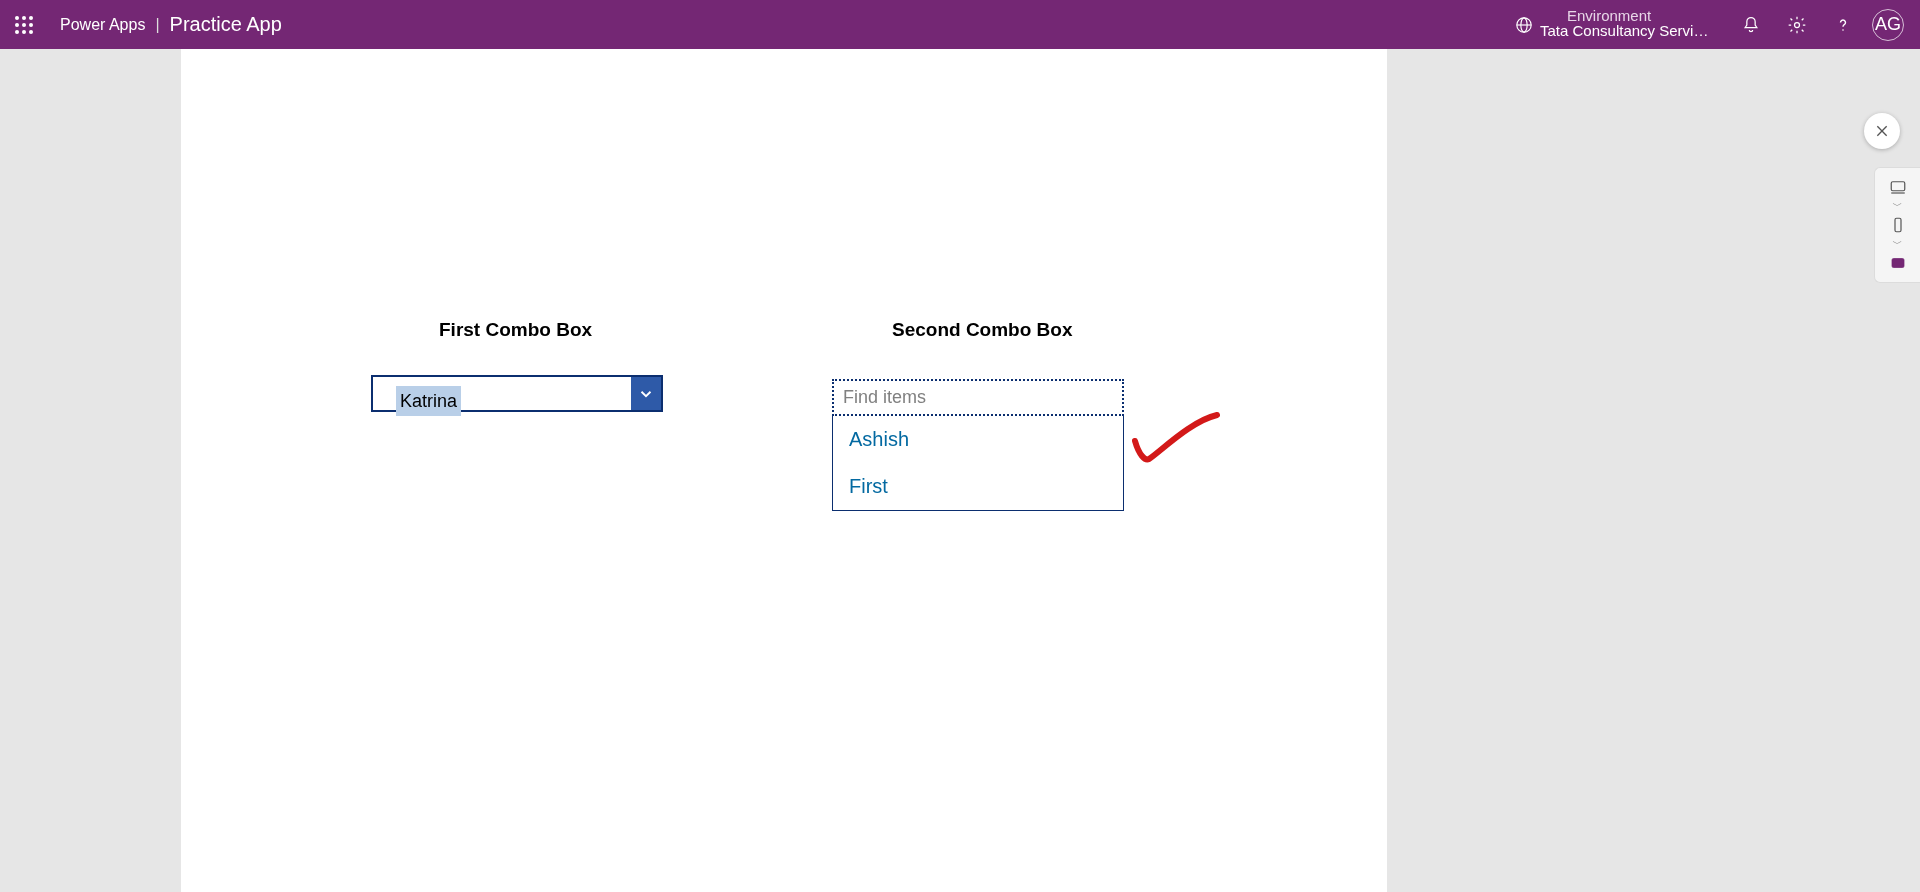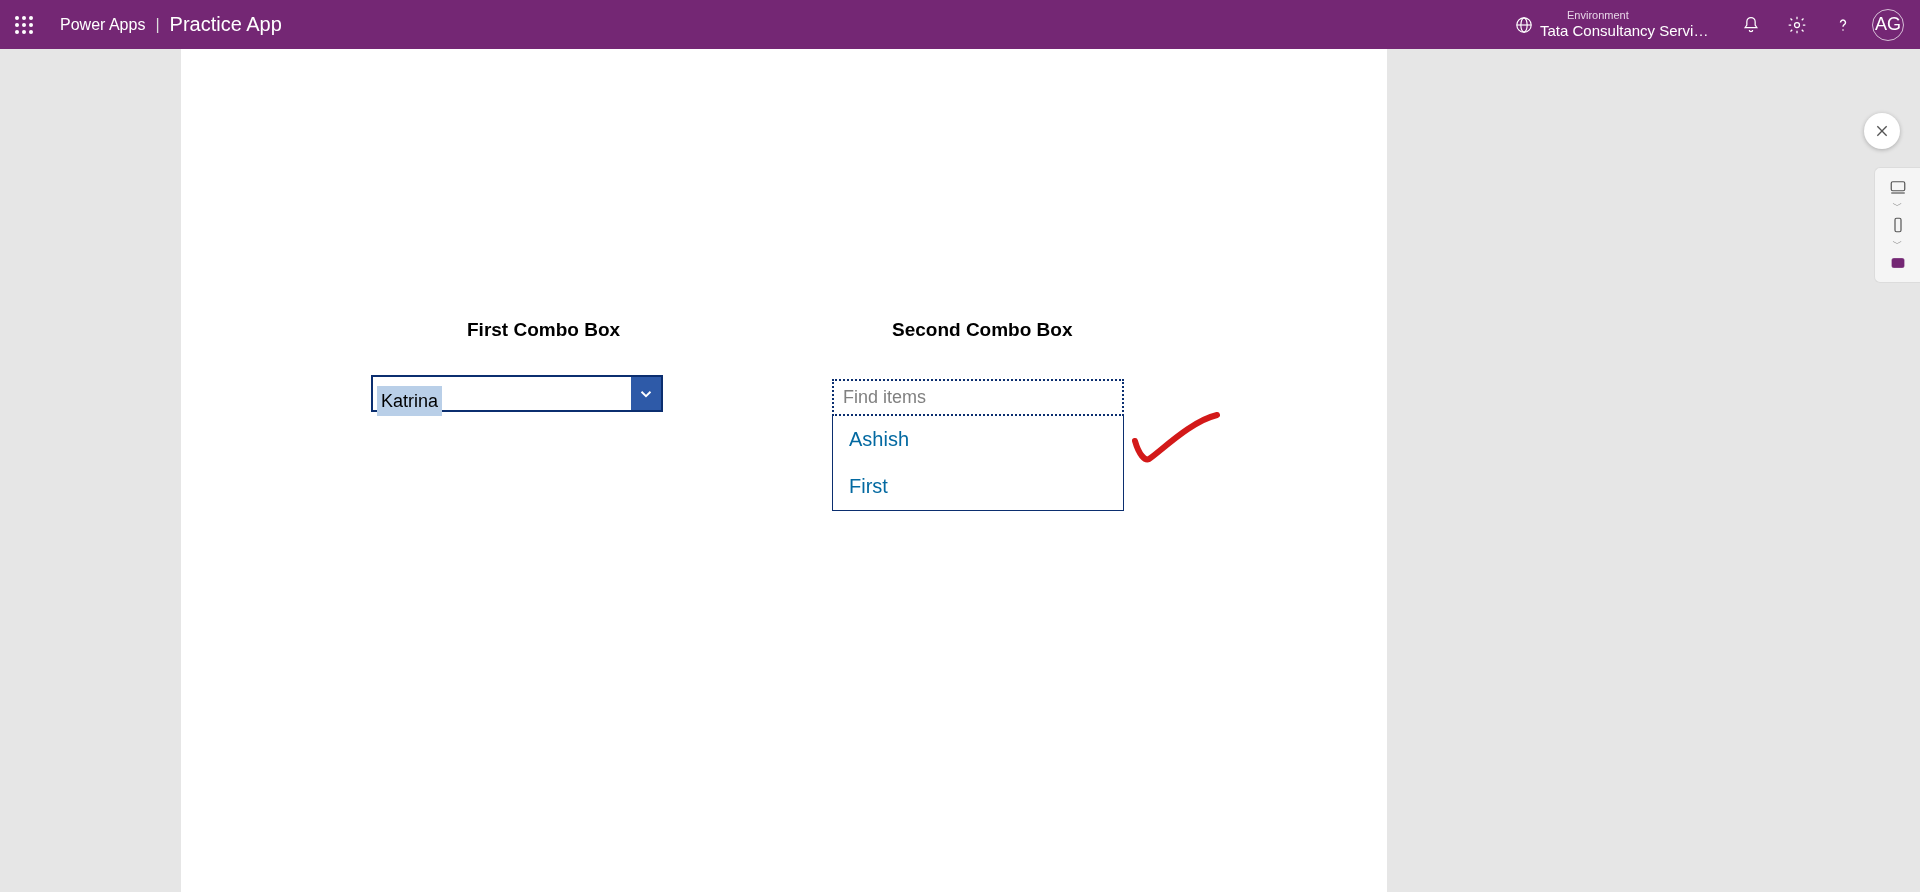--- a/index.html
+++ b/index.html
@@ -22,21 +22,21 @@
     cursor:pointer;
   }
   .waffle svg { width:18px; height:18px; }
   .brand { font-size:16px; font-weight:400; margin-left:12px; }
   .divider { margin:0 10px; font-size:16px; font-weight:400; color:#ddd; }
   .appname { font-size:20px; font-weight:400;text-align:center; }
 
   .right-cluster { position:absolute; right:8px; top:0; height:49px; display:flex; align-items:center; }
   .env-icon { width:32px; display:flex; align-items:center; justify-content:center; }
   .env-block { display:flex; flex-direction:column; justify-content:center; margin-right:18px; min-width:160px; max-width:170px;}
-  .env-label { font-size:11px; line-height:13px; color:#e8d6e8;padding-left:27px;}
+  .env-label { font-size:15px; line-height:13px; color:#e8d6e8;padding-left:27px;}
   .env-value { font-size:15px; line-height:18px; color:#fff; white-space:nowrap; overflow:hidden; text-overflow:ellipsis;}
   .icon-btn { width:46px; height:48px; display:flex; align-items:center; justify-content:center; cursor:pointer;}
   .icon-btn svg { width:20px; height:20px; stroke:#fff; fill:none;}
   .avatar { width:32px; height:32px; border:1px solid rgba(255,255,255,0.7); border-radius:50%; display:flex; align-items:center; justify-content:center; font-size:18px; color:#fff; margin-left:6px; margin-right:8px; cursor:pointer;}
 
   
   .stage { position:absolute; top:49px; left:0; right:0; bottom:0; background:#e6e6e6; }
   .canvas { position:absolute; left:181px; top:0; width:1206px; height:843px; background:#fff; }
 
   .close-btn { position:absolute; top:64px; right:20px; width:36px; height:36px; background:#fff; border-radius:50%; box-shadow:0 1px 4px rgba(0,0,0,0.25); display:flex; align-items:center; justify-content:center; cursor:pointer;}
@@ -44,25 +44,25 @@
 
   
   .device-rail { position:absolute; top:118px; right:0; width:46px; background:#f5f5f5; border:1px solid #dcdcdc; border-right:none; border-radius:6px 0 0 6px; padding:8px 0; display:flex; flex-direction:column; align-items:center; gap:4px;}
   .device-item { width:28px; height:22px; display:flex; align-items:center; justify-content:center; cursor:pointer;}
   .device-item svg { width:18px; height:18px; }
   .device-chevron { color:#888; font-size:10px; line-height:8px; }
   .device-item.selected svg rect, .device-item.selected svg path { fill:#742774; stroke:#742774; }
 
   
   .label { position:absolute; font-size:19px; font-weight:700; color:#000;}
-  .label.first  { left:286px; top:270px; }
+  .label.first  { left:258px; top:270px; }
   .label.second { left:711px; top:270px; }
 
   .combo1 { position:absolute; left:190px; top:326px; width:292px; height:37px; border:2px solid #0b2e6f; background:#fff; display:flex; align-items:center;}
-  .combo1 .sel-wrap { flex:1; padding:0 4px;margin-top:14px; }
+  .combo1 .sel-wrap { flex:1; padding:0 23px;margin-top:14px; }
   .combo1 .sel-text { background:#b9cfe8; display:inline-block; padding:0 4px; font-size:18px; line-height:30px; color:#000;}
   .combo1 .chev { width:30px; height:100%; background:#2e5aa8; display:flex; align-items:center; justify-content:center; cursor:pointer;}
   .combo1 .chev svg { width:18px; height:18px; stroke:#fff; }
 
   .combo2-wrap { position:absolute; left:651px; top:330px; width:292px; }
   .combo2-search { height:37px; border:2px dotted #0b2e6f; background:#fff; display:flex; align-items:center; padding:0 7px;}
   .combo2-search input { border:none; outline:none; width:100%; font-size:18px; color:#333; background:transparent;}
   .combo2-search input::placeholder { color:#808080; }
   .combo2-list { border:1px solid #0b2e6f; border-top:none; background:#fff;}
   .combo2-item { height:47px; display:flex; align-items:center; padding:0 16px; font-size:20px; color:#0369a1; cursor:pointer;}

